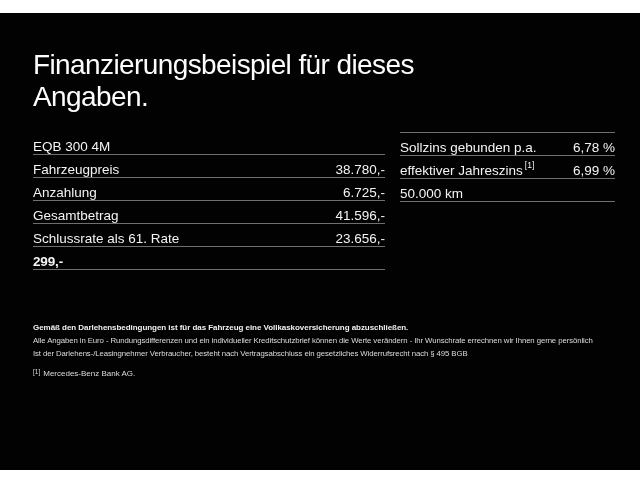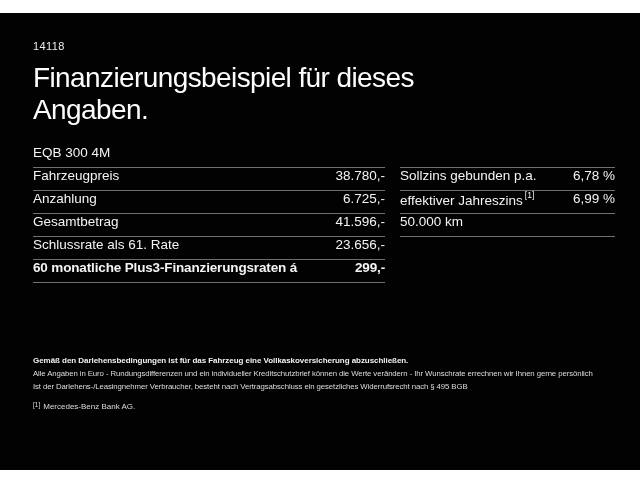--- a/index.html
+++ b/index.html
@@ -19,49 +19,48 @@
     overflow:hidden;
   }
   .code { font-size:11px; line-height:13px; letter-spacing:0.4px; color:#ededed; }
   .title {
     margin-top:9px;
     font-size:28px; line-height:32px; letter-spacing:-0.6px;
     font-weight:400; color:#fdfdfd; max-width:432px;
   }
   .tables { display:flex; align-items:flex-start; margin-top:7px; }
   .col-left  { width:352px; margin-right:15px; }
-  .col-right { width:215px; margin-top:22px; border-top:1px solid #6f6f6f; }
+  .col-right { width:215px; border-top:1px solid #6f6f6f; }
   .trow {
     height:22px; border-bottom:1px solid #6f6f6f;
-    display:flex; justify-content:space-between; align-items:flex-start;
+    display:flex; justify-content:space-between; align-items:flex-end;
     font-size:13.5px; color:#f4f4f4; white-space:nowrap;
   }
   .trow .lbl { text-align:left; }
   .trow .val { text-align:right; }
   .trow.bold { font-weight:bold; letter-spacing:-0.15px; }
   .fnref { font-size:8.5px; position:relative; top:-1px; margin-left:2px; }
-  .legal { margin-top:71px; }
+  .legal { margin-top:51px; }
   .legal-bold {
     font-size:8px; font-weight:bold; line-height:13px;
     white-space:nowrap; letter-spacing:-0.05px; color:#f2f2f2;
   }
   .legal-line {
     font-size:7.8px; line-height:13px;
     white-space:nowrap; letter-spacing:-0.1px; color:#dedede;
   }
   .footnote { margin-top:6px; font-size:8px; line-height:12px; color:#dedede; white-space:nowrap; }
   .fnmark { font-size:6.5px; vertical-align:2px; margin-right:3px; }
 </style>
 </head>
 <body>
 
 <div class="stage">
   <div class="panel">
 
-    <div class="code">14118</div>
 
     <h1 class="title">Finanzierungsbeispiel für dieses Angaben.</h1>
 
     <div class="tables">
 
       <div class="col-left">
         <div class="trow">
           <span class="lbl">EQB 300 4M</span>
         </div>
         <div class="trow">
@@ -74,21 +73,20 @@
         </div>
         <div class="trow">
           <span class="lbl">Gesamtbetrag</span>
           <span class="val">41.596,-</span>
         </div>
         <div class="trow">
           <span class="lbl">Schlussrate als 61. Rate</span>
           <span class="val">23.656,-</span>
         </div>
         <div class="trow bold">
-          <span class="lbl">60 monatliche Plus3-Finanzierungsraten á</span>
           <span class="val">299,-</span>
         </div>
       </div>
 
       <div class="col-right">
         <div class="trow">
           <span class="lbl">Sollzins gebunden p.a.</span>
           <span class="val">6,78 %</span>
         </div>
         <div class="trow">

